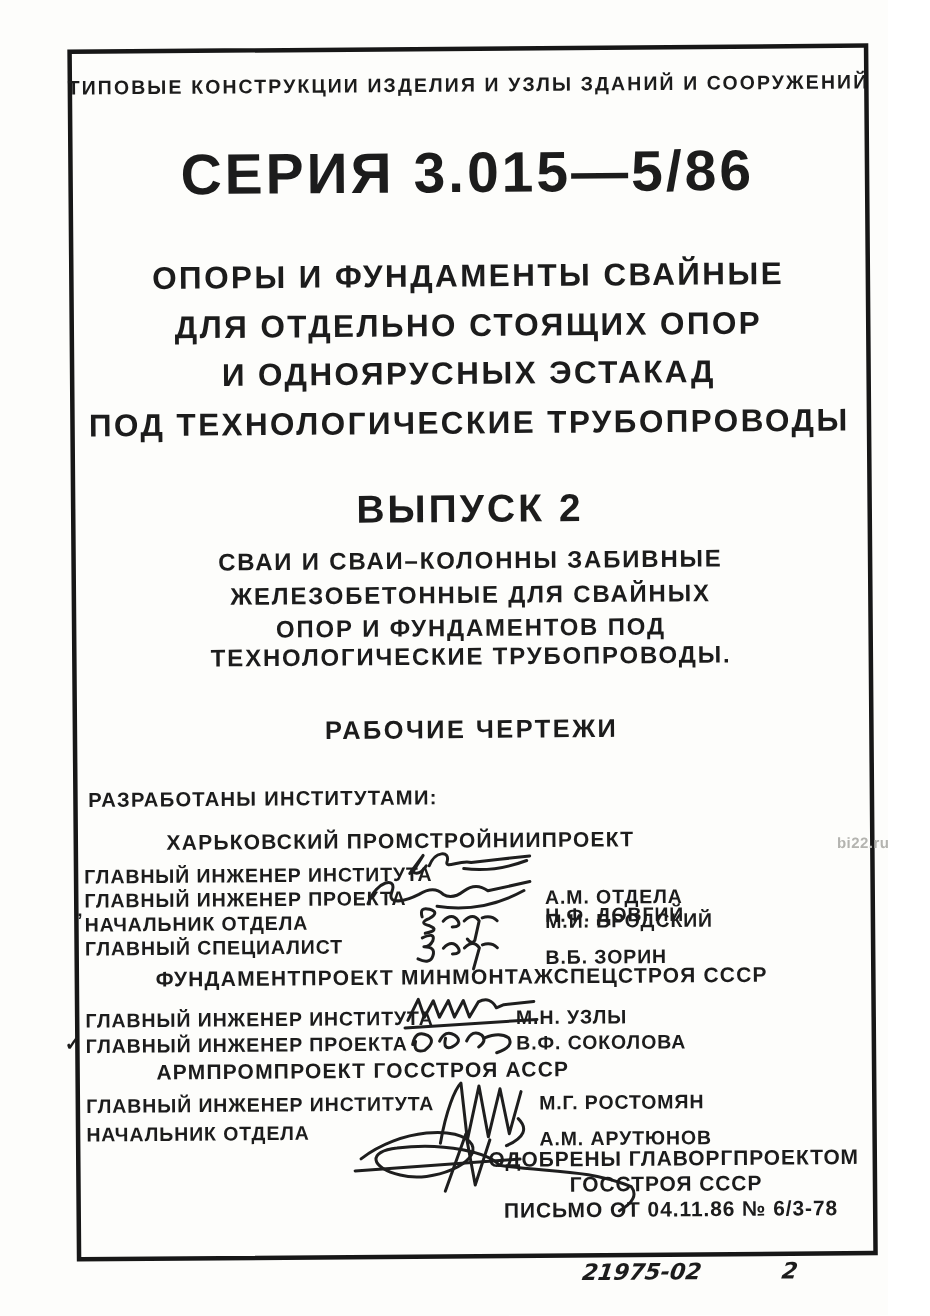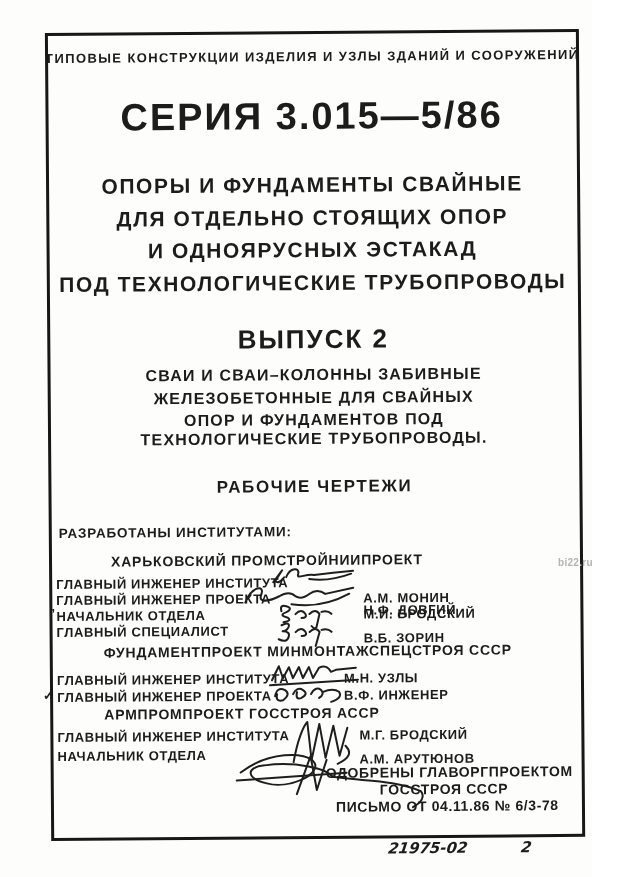--- a/index.html
+++ b/index.html
@@ -61,21 +61,21 @@
     <div class="t center iss4">ТЕХНОЛОГИЧЕСКИЕ ТРУБОПРОВОДЫ.</div>
 
     <div class="t center drawings">РАБОЧИЕ ЧЕРТЕЖИ</div>
 
     <div class="t developed">РАЗРАБОТАНЫ ИНСТИТУТАМИ:</div>
 
     <div class="t inst-name" style="left:110px; top:552px;">ХАРЬКОВСКИЙ ПРОМСТРОЙНИИПРОЕКТ</div>
     <div class="t row-label" style="left:55px; top:575px;">ГЛАВНЫЙ ИНЖЕНЕР ИНСТИТУТА</div>
     <div class="t row-name" style="left:362px; top:575px;margin-top:28px;">Н.Ф. ДОВГИЙ</div>
     <div class="t row-label" style="left:55px; top:591px;">ГЛАВНЫЙ ИНЖЕНЕР ПРОЕКТА</div>
-    <div class="t row-name" style="left:362px; top:591px;">А.М. МОНИН</div>
+    <div class="t row-name" style="left:362px; top:591px;">А.М. ОТДЕЛА</div>
     <div class="t prefix-mark" style="left:50px; top:604px;">ʼ</div>
     <div class="t row-label" style="left:55px; top:607px;">НАЧАЛЬНИК ОТДЕЛА</div>
     <div class="t row-name" style="left:362px; top:607px;">М.И. БРОДСКИЙ</div>
     <div class="t row-label" style="left:55px; top:623px;">ГЛАВНЫЙ СПЕЦИАЛИСТ</div>
     <div class="t row-name" style="left:362px; top:631px;">В.Б. ЗОРИН</div>
 
     <svg class="sig" style="left:268px; top:565px;" width="88" height="24" viewBox="0 0 88 24">
       <path d="M4,17 L13,5 L6,16 Q10,19 15,12"></path>
       <path d="M17,12 C21,2 31,2 29,9 C27,15 37,8 45,10 L64,8 L84,6"></path>
       <path d="M40,14 Q60,17 82,9"></path>
@@ -95,36 +95,36 @@
       <path d="M22,13 Q28,7 32,13 Q34,17 28,17"></path>
       <path d="M36,13 Q42,7 46,13 L42,27"></path>
       <path d="M48,11 Q54,9 58,13"></path>
     </svg>
 
     <div class="t inst-name" style="left:102px; top:643px;">ФУНДАМЕНТПРОЕКТ  МИНМОНТАЖСПЕЦСТРОЯ СССР</div>
     <div class="t row-label" style="left:55px; top:671px;">ГЛАВНЫЙ ИНЖЕНЕР ИНСТИТУТА</div>
     <div class="t row-name" style="left:342px; top:671px;">М.Н. УЗЛЫ</div>
     <div class="t prefix-mark" style="left:41px; top:686px;">✓</div>
     <div class="t row-label" style="left:55px; top:688px;">ГЛАВНЫЙ ИНЖЕНЕР ПРОЕКТА</div>
-    <div class="t row-name" style="left:342px; top:688px;">В.Ф. ИНЖЕНЕР</div>
+    <div class="t row-name" style="left:342px; top:688px;">В.Ф. СОКОЛОВА</div>
 
     <svg class="sig" style="left:268px; top:662px;" width="92" height="26" viewBox="0 0 92 26">
       <path d="M2,18 L9,4 L13,16 L19,5 L23,16 L29,5 L33,16 L39,5 L43,16 L49,6 Q57,2 61,10 L66,8 L86,6"></path>
       <path d="M0,23 L88,18"></path>
     </svg>
     <svg class="sig" style="left:265px; top:682px;" width="78" height="26" viewBox="0 0 78 26">
       <path d="M8,14 Q10,4 18,8 Q24,12 16,18 Q8,20 10,12"></path>
       <path d="M26,12 Q30,4 36,8 Q42,12 34,16 Q28,18 30,10"></path>
       <path d="M44,12 Q48,4 54,8 Q58,12 52,16"></path>
       <path d="M56,10 Q66,6 72,10 Q76,16 64,20"></path>
     </svg>
 
     <div class="t inst-name" style="left:102px; top:705px;">АРМПРОМПРОЕКТ ГОССТРОЯ АССР</div>
     <div class="t row-label" style="left:55px; top:728px;">ГЛАВНЫЙ ИНЖЕНЕР  ИНСТИТУТА</div>
-    <div class="t row-name" style="left:357px; top:728px;">М.Г. БРОДСКИЙ</div>
+    <div class="t row-name" style="left:357px; top:728px;">М.Г. РОСТОМЯН</div>
     <div class="t row-label" style="left:55px; top:747px;">НАЧАЛЬНИК ОТДЕЛА</div>
     <div class="t row-name" style="left:357px; top:752px;">А.М. АРУТЮНОВ</div>
 
     <svg class="sig" style="left:285px; top:718px;" width="76" height="48" viewBox="0 0 76 48">
       <path d="M6,44 C10,22 16,8 20,4 L24,42 L32,6 L38,40 L46,8 L52,38 L60,10"></path>
       <path d="M58,28 Q68,38 50,46"></path>
     </svg>
     <svg class="sig" style="left:232px; top:748px;" width="200" height="64" viewBox="0 0 200 64">
       <path d="M6,24 C32,4 72,2 80,15 C86,27 54,41 32,35 C12,30 10,19 30,17 C62,13 92,21 98,29"></path>
       <path d="M62,46 L76,8 L82,42 L92,12"></path>

